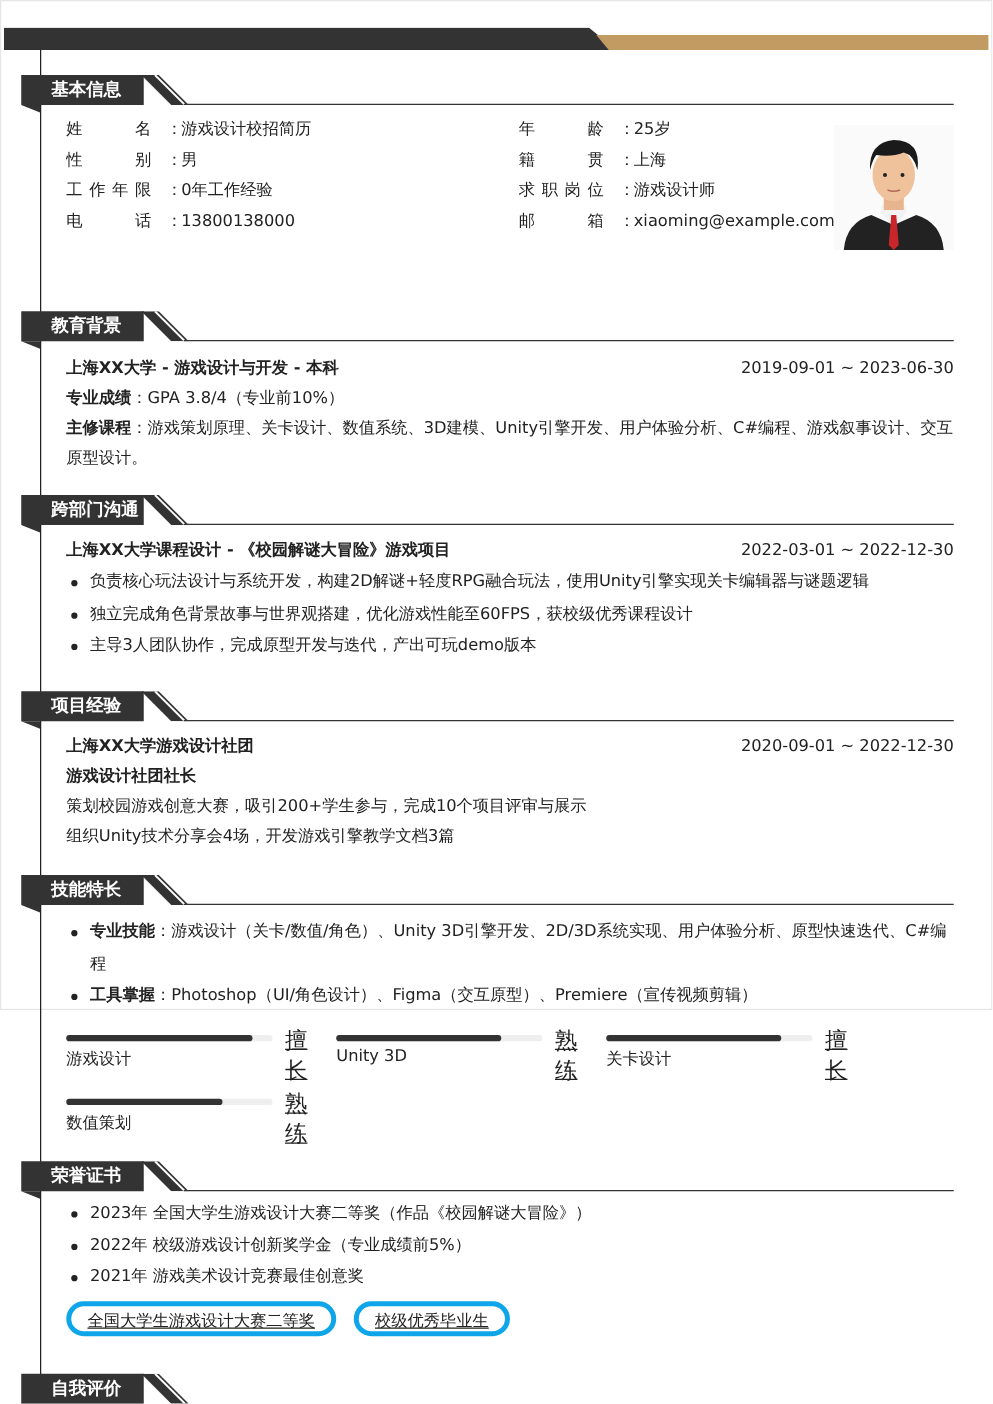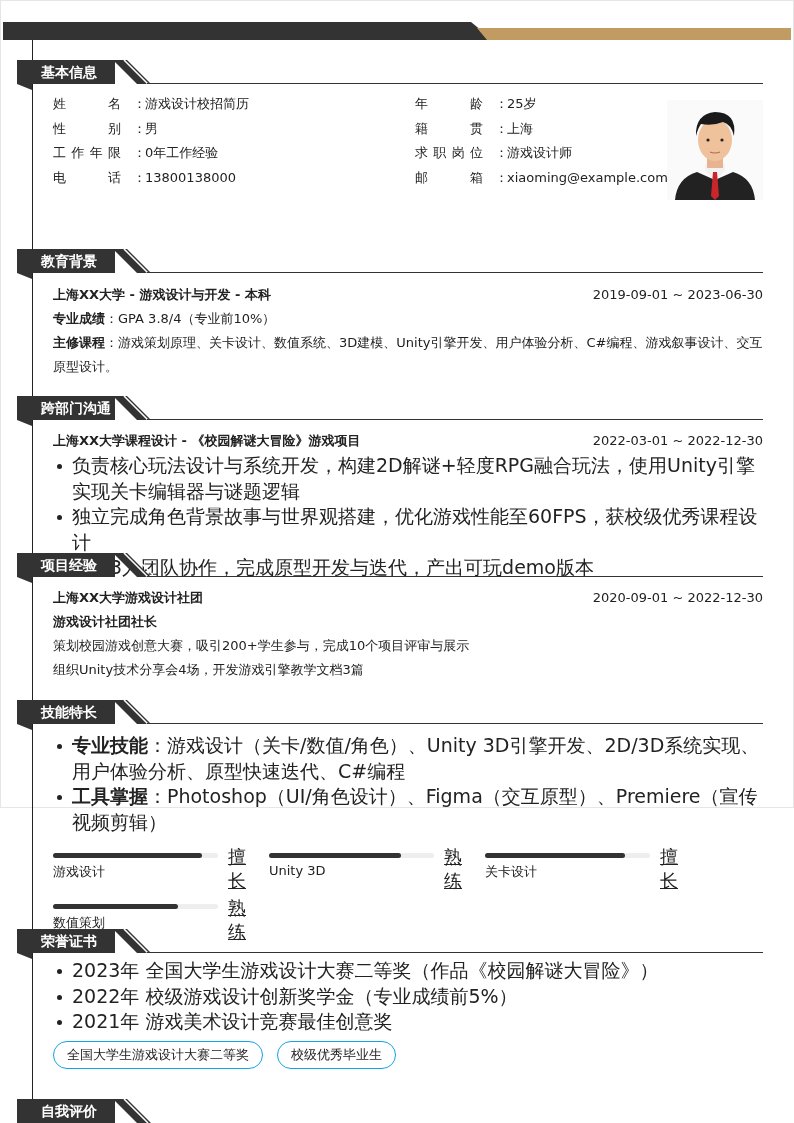--- a/index.html
+++ b/index.html
@@ -24,32 +24,32 @@
   .info-col { position: absolute; top: 0; }
   .info-row { height: 24.5px; line-height: 24.5px; font-size: 13px; display: flex; }
   .info-label { width: 80px; display: flex; justify-content: space-between; padding-right: 12px; }
   .info-colon { width: 12px; }
   .photo { position: absolute; right: 0; top: 8px; width: 96px; height: 100px; background: #fafafa; }
 
   .row-head { display: flex; justify-content: space-between; font-size: 13px; height: 24px; line-height: 24px; }
   .bold { font-weight: bold; }
   .line { font-size: 13px; line-height: 24px; }
   .bullets { list-style: none; }
-  .bullets li { position: relative; padding-left: 19px; font-size: 19px; line-height: 25.5px; }
+  .bullets li { position: relative; padding-left: 19px; font-size: 13px; line-height: 25.5px; }
   .bullets li::before { content: ""; position: absolute; left: 4px; top: 11px; width: 5px; height: 5px; border-radius: 50%; background: #222; }
 
   .skillbars { position: relative; margin-top: 8px; height: 108px; }
   .skill { position: absolute; width: 200px; }
   .skill-track { position: absolute; left: 0; top: 6px; width: 165px; height: 5px; background: #eeeeee; border-radius: 3px; }
   .skill-fill { height: 5px; background: #333; border-radius: 3px; }
   .skill-level { position: absolute; left: 175px; top: -2px; font-size: 18px; text-decoration: underline; }
   .skill-name { position: absolute; left: 0; top: 16px; font-size: 13px; }
 
   .pills { display: flex; gap: 14px; margin-top: 6px; }
-  .pill { border: 1px solid #0ea5e9; border-radius: 14px; height: 28px; line-height: 26px; padding: 0 13px; font-size: 13px; background: #fff; }
+  .pill { border: 4px solid #0ea5e9; border-radius: 14px; height: 28px; line-height: 26px; padding: 0 13px; font-size: 13px; background: #fff; text-decoration: underline; }
 </style>
 </head>
 <body>
 
 <div class="page">
   <div class="topbar-dark"></div>
   <div class="topbar-gold"></div>
   <div class="vline"></div>
 
   <div class="section" style="top:59px;">

